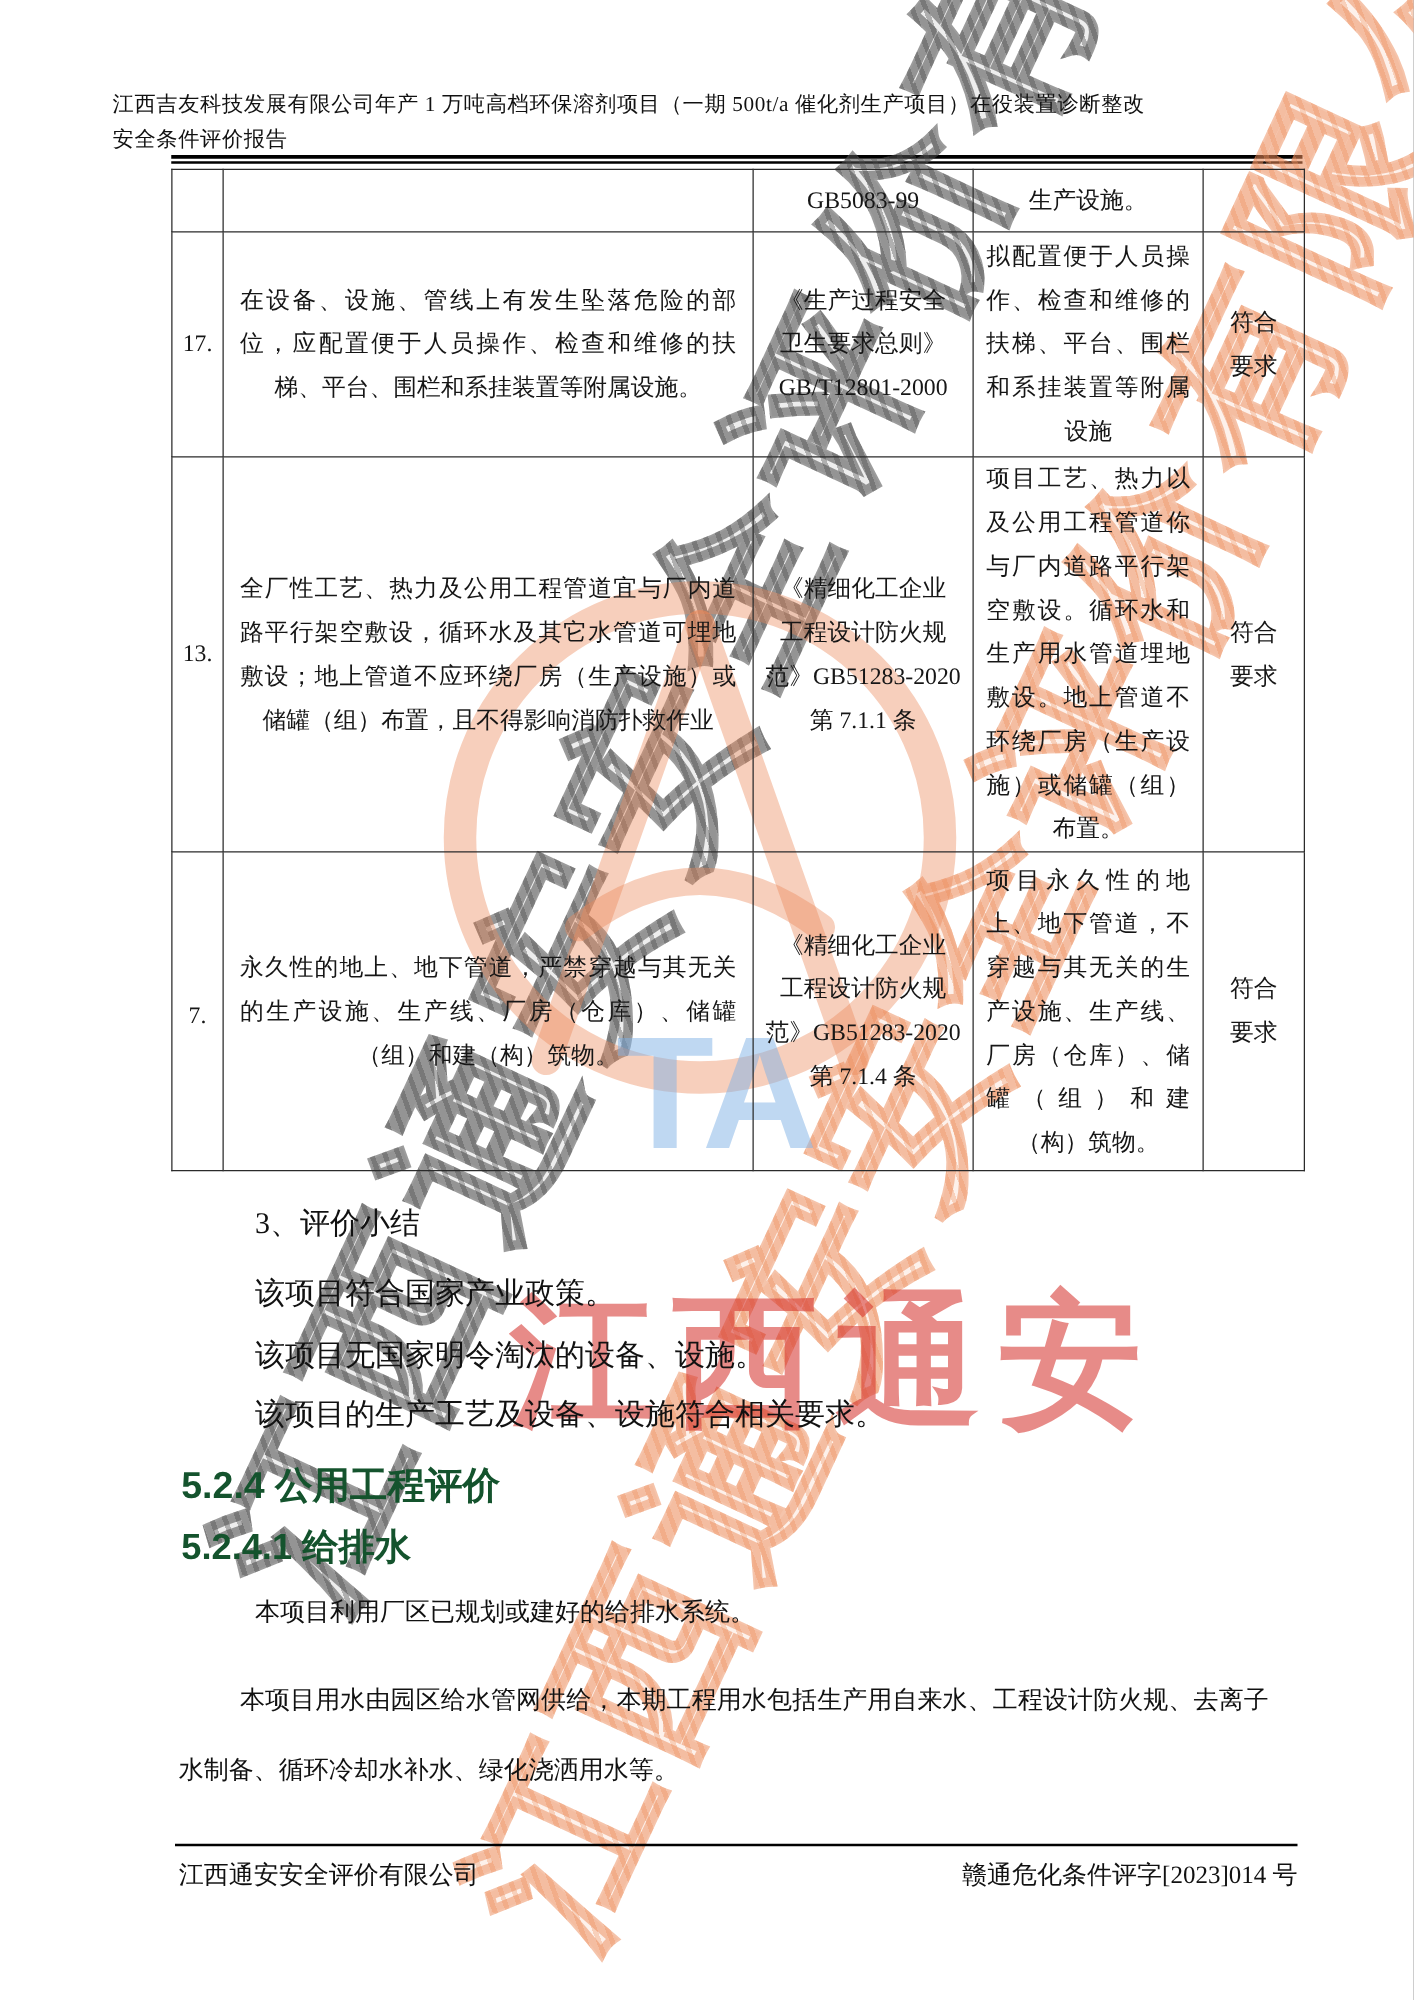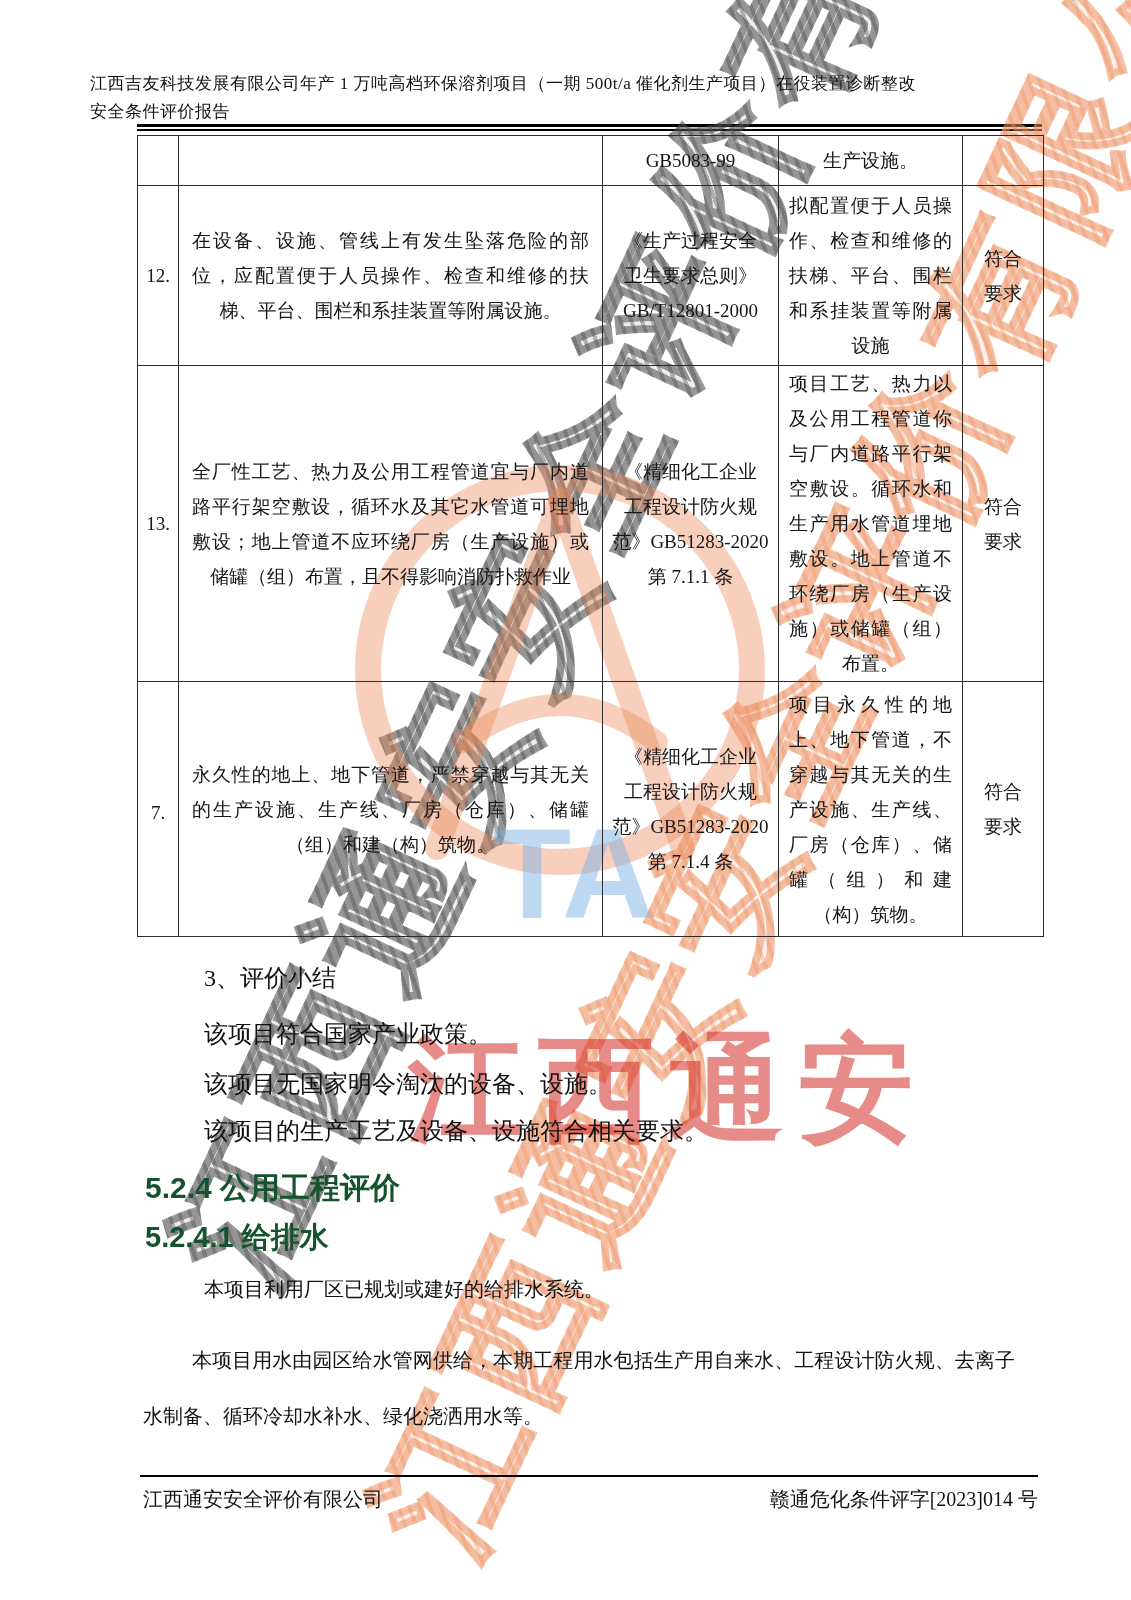--- a/index.html
+++ b/index.html
@@ -92,21 +92,21 @@
     </colgroup>
     <tbody>
         <tr style="height:50px">
       <td class="c-no"></td>
       <td class="c-req"></td>
       <td class="c-std">GB5083-99</td>
       <td class="c-comp">生产设施。</td>
       <td class="c-res"></td>
     </tr>
     <tr style="height:180px">
-      <td class="c-no">12.</td>
+      <td class="c-no">17.</td>
       <td class="c-req">在设备、设施、管线上有发生坠落危险的部位，应配置便于人员操作、检查和维修的扶梯、平台、围栏和系挂装置等附属设施。</td>
       <td class="c-std">《生产过程安全
 卫生要求总则》
 GB/T12801-2000</td>
       <td class="c-comp">拟配置便于人员操作、检查和维修的扶梯、平台、围栏和系挂装置等附属设施</td>
       <td class="c-res">符合要求</td>
     </tr>
     <tr style="height:315px">
       <td class="c-no">13.</td>
       <td class="c-req">全厂性工艺、热力及公用工程管道宜与厂内道路平行架空敷设，循环水及其它水管道可埋地敷设；地上管道不应环绕厂房（生产设施）或储罐（组）布置，且不得影响消防扑救作业</td>

